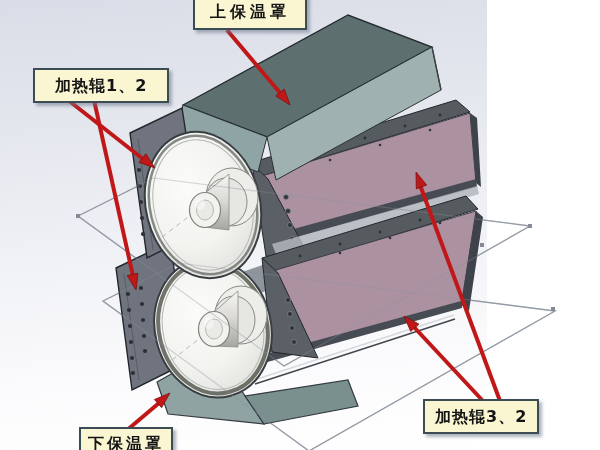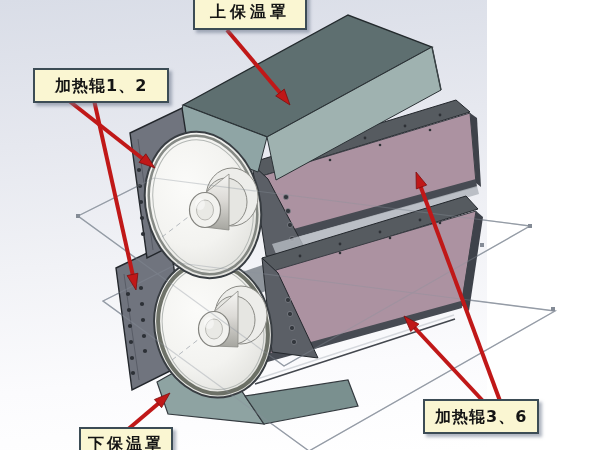--- a/index.html
+++ b/index.html
@@ -207,15 +207,15 @@
     </g>
     <g>
       <line x1="126" y1="431" x2="159" y2="403" stroke="#c01818" stroke-width="4"></line>
       <polygon points="161.6,407.7 170,393 154.4,399.5" fill="#c01818" stroke="#7c0f0f" stroke-width="0.8"></polygon>
     </g>
   </g>
 </svg>
 
 <div class="callout c1">上保温罩</div>
 <div class="callout c2">加热辊1、2</div>
-<div class="callout c3">加热辊3、6</div>
+<div class="callout c3">加热辊3、2</div>
 <div class="callout c4">下保温罩</div>
 </div>
 
 </body></html>

